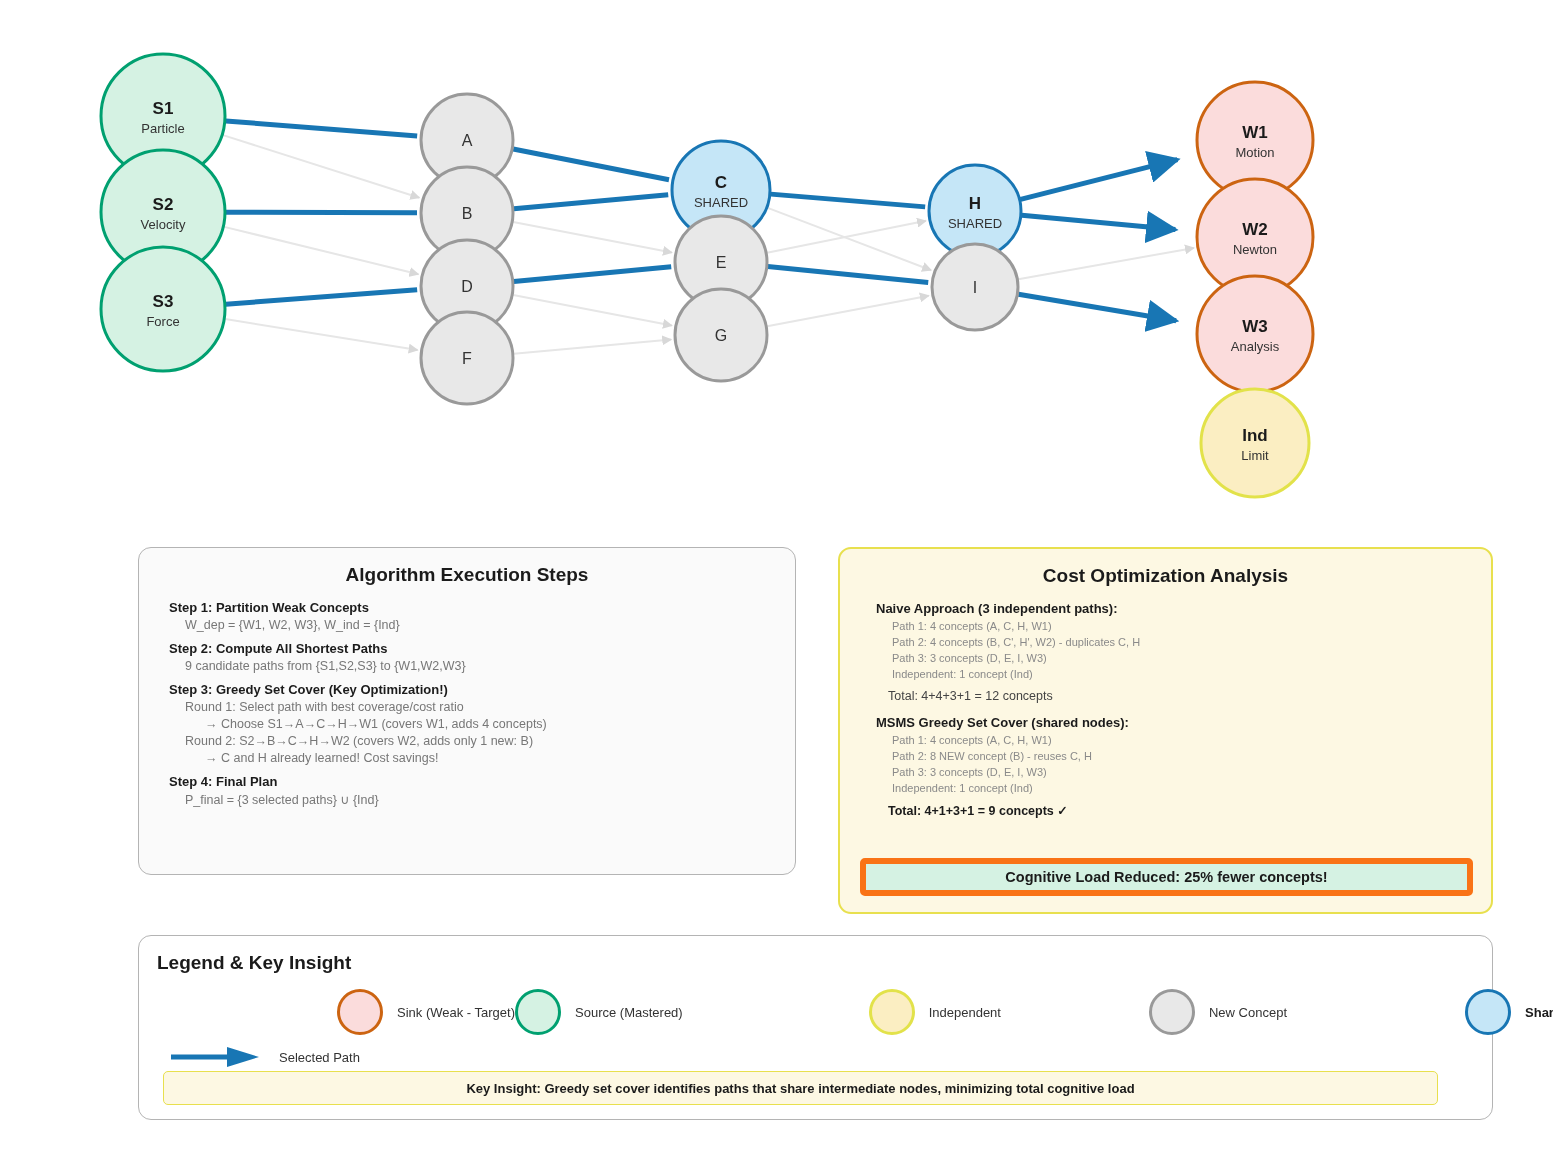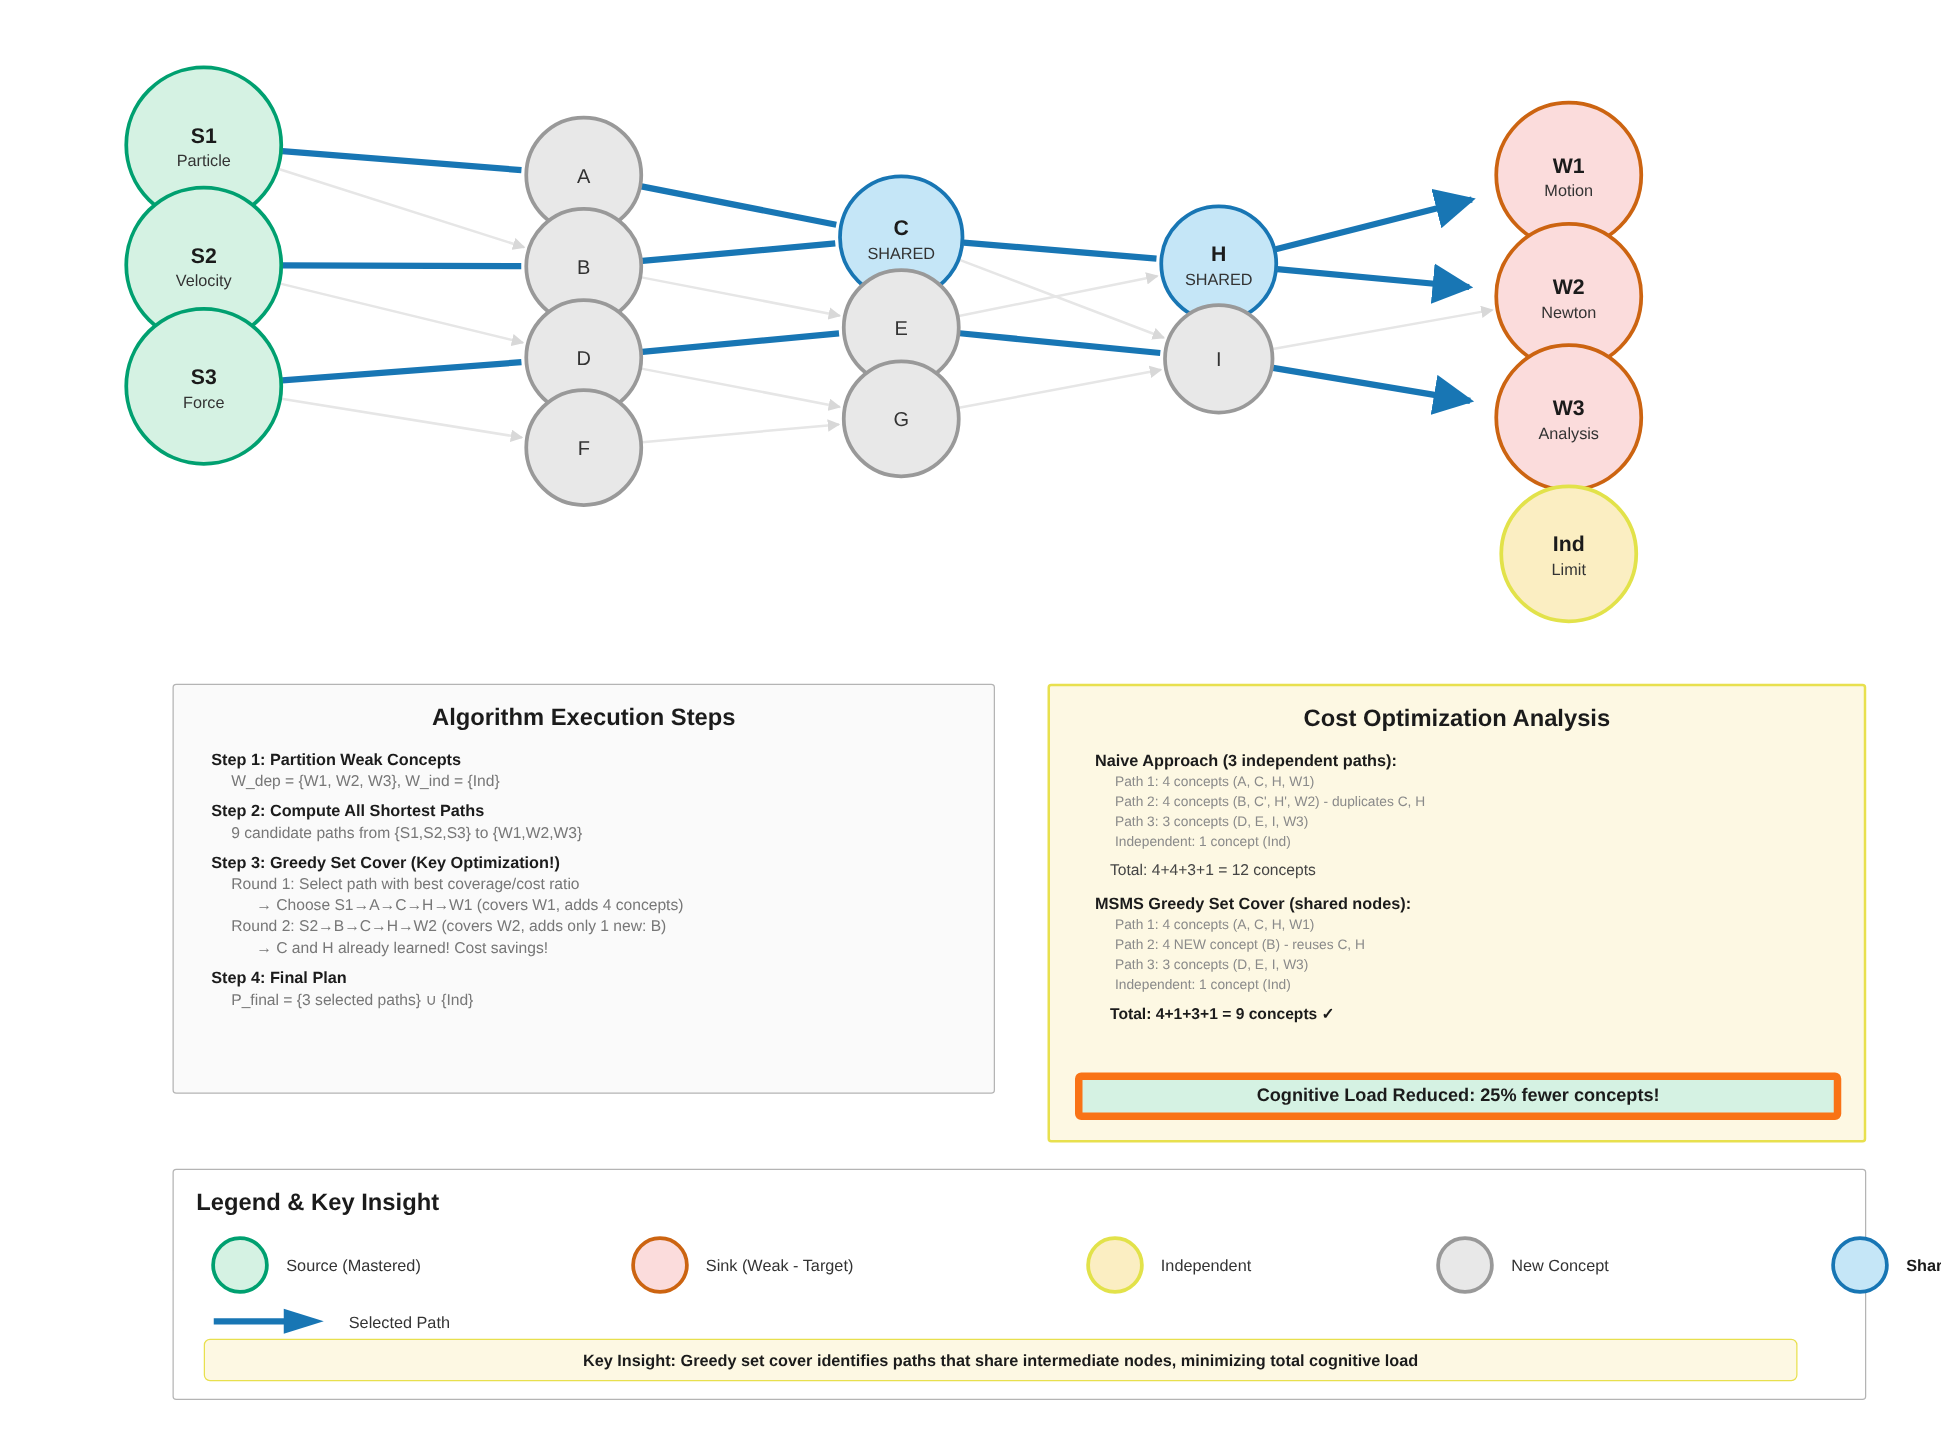--- a/index.html
+++ b/index.html
@@ -36,21 +36,21 @@
   .node-single-label {
     font-family: "Liberation Sans", sans-serif;
     font-size: 16px; font-weight: normal;
     fill: #333333; text-anchor: middle;
   }
 
   
   .panel {
     position: absolute;
     box-sizing: border-box;
-    border-radius: 3px;
+    border-radius: 13px;
   }
   .panel-title {
     text-align: center;
     font-size: 19px;
     font-weight: bold;
     color: #1b1b1b;
     margin: 0 0 14px 0;
   }
 
   #steps-panel {
@@ -315,40 +315,40 @@
       <div class="cost-line">Path 1: 4 concepts (A, C, H, W1)</div>
       <div class="cost-line">Path 2: 4 concepts (B, C', H', W2) - duplicates C, H</div>
       <div class="cost-line">Path 3: 3 concepts (D, E, I, W3)</div>
       <div class="cost-line">Independent: 1 concept (Ind)</div>
     </div>
   <div class="cost-total">Total: 4+4+3+1 = 12 concepts</div>
 
   <div class="cost-head">MSMS Greedy Set Cover (shared nodes):</div>
   <div id="msms-lines">
       <div class="cost-line">Path 1: 4 concepts (A, C, H, W1)</div>
-      <div class="cost-line">Path 2: 4 NEW concept (B) - reuses C, H</div>
+      <div class="cost-line">Path 2: 8 NEW concept (B) - reuses C, H</div>
       <div class="cost-line">Path 3: 3 concepts (D, E, I, W3)</div>
       <div class="cost-line">Independent: 1 concept (Ind)</div>
     </div>
   <div class="cost-total bold">Total: 4+1+3+1 = 9 concepts ✓</div>
 
   <div id="savings-banner">Cognitive Load Reduced: 25% fewer concepts!</div>
 </div>
 
 <div class="panel" id="legend-panel">
   <div id="legend-title">Legend &amp; Key Insight</div>
 
   <div id="legend-items">
+      <div class="legend-item" style="margin-left: 168px;">
+        <div class="legend-swatch" style="background: rgb(251, 220, 220); border: 3px solid rgb(204, 100, 17);"></div>
+        <span class="legend-label">Sink (Weak - Target)</span>
+      </div>
       <div class="legend-item" style="margin-left: 0px;">
         <div class="legend-swatch" style="background: rgb(213, 242, 227); border: 3px solid rgb(0, 160, 112);"></div>
         <span class="legend-label">Source (Mastered)</span>
-      </div>
-      <div class="legend-item" style="margin-left: 168px;">
-        <div class="legend-swatch" style="background: rgb(251, 220, 220); border: 3px solid rgb(204, 100, 17);"></div>
-        <span class="legend-label">Sink (Weak - Target)</span>
       </div>
       <div class="legend-item" style="margin-left: 186px;">
         <div class="legend-swatch" style="background: rgb(251, 238, 194); border: 3px solid rgb(226, 226, 74);"></div>
         <span class="legend-label">Independent</span>
       </div>
       <div class="legend-item" style="margin-left: 148px;">
         <div class="legend-swatch" style="background: rgb(232, 232, 232); border: 3px solid rgb(153, 153, 153);"></div>
         <span class="legend-label">New Concept</span>
       </div>
       <div class="legend-item" style="margin-left: 178px;">

